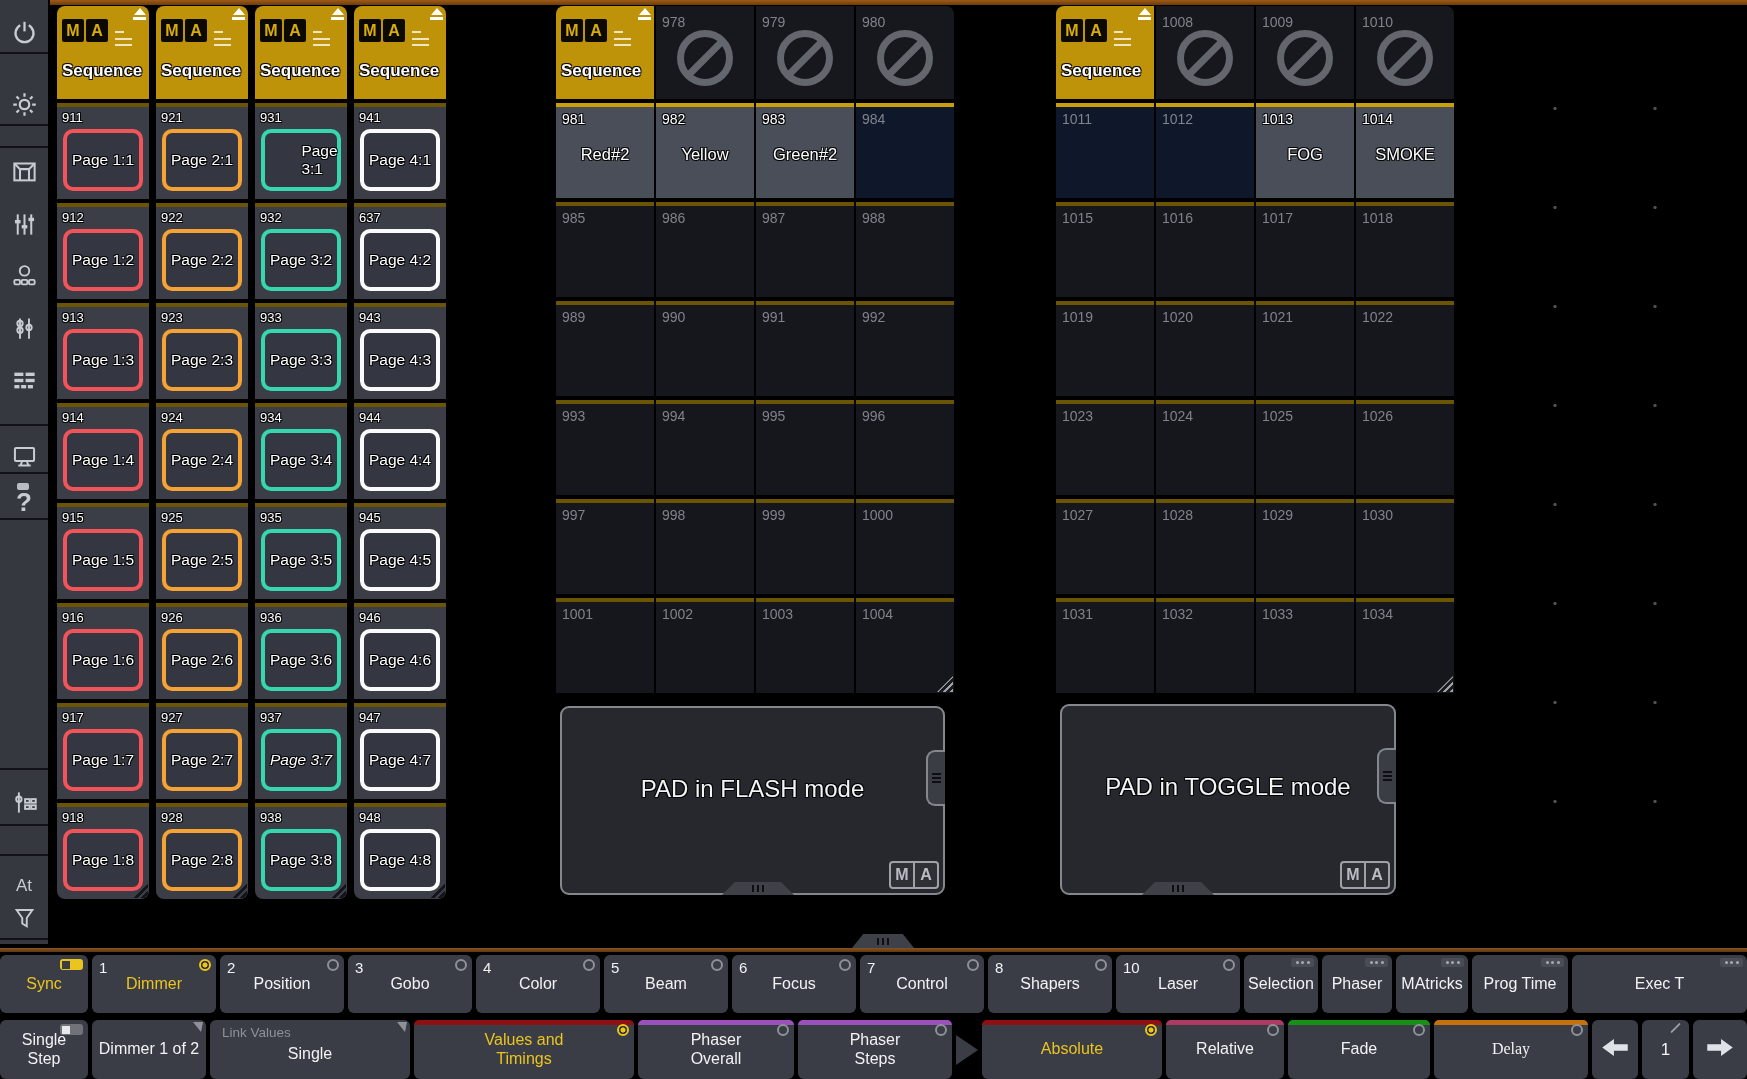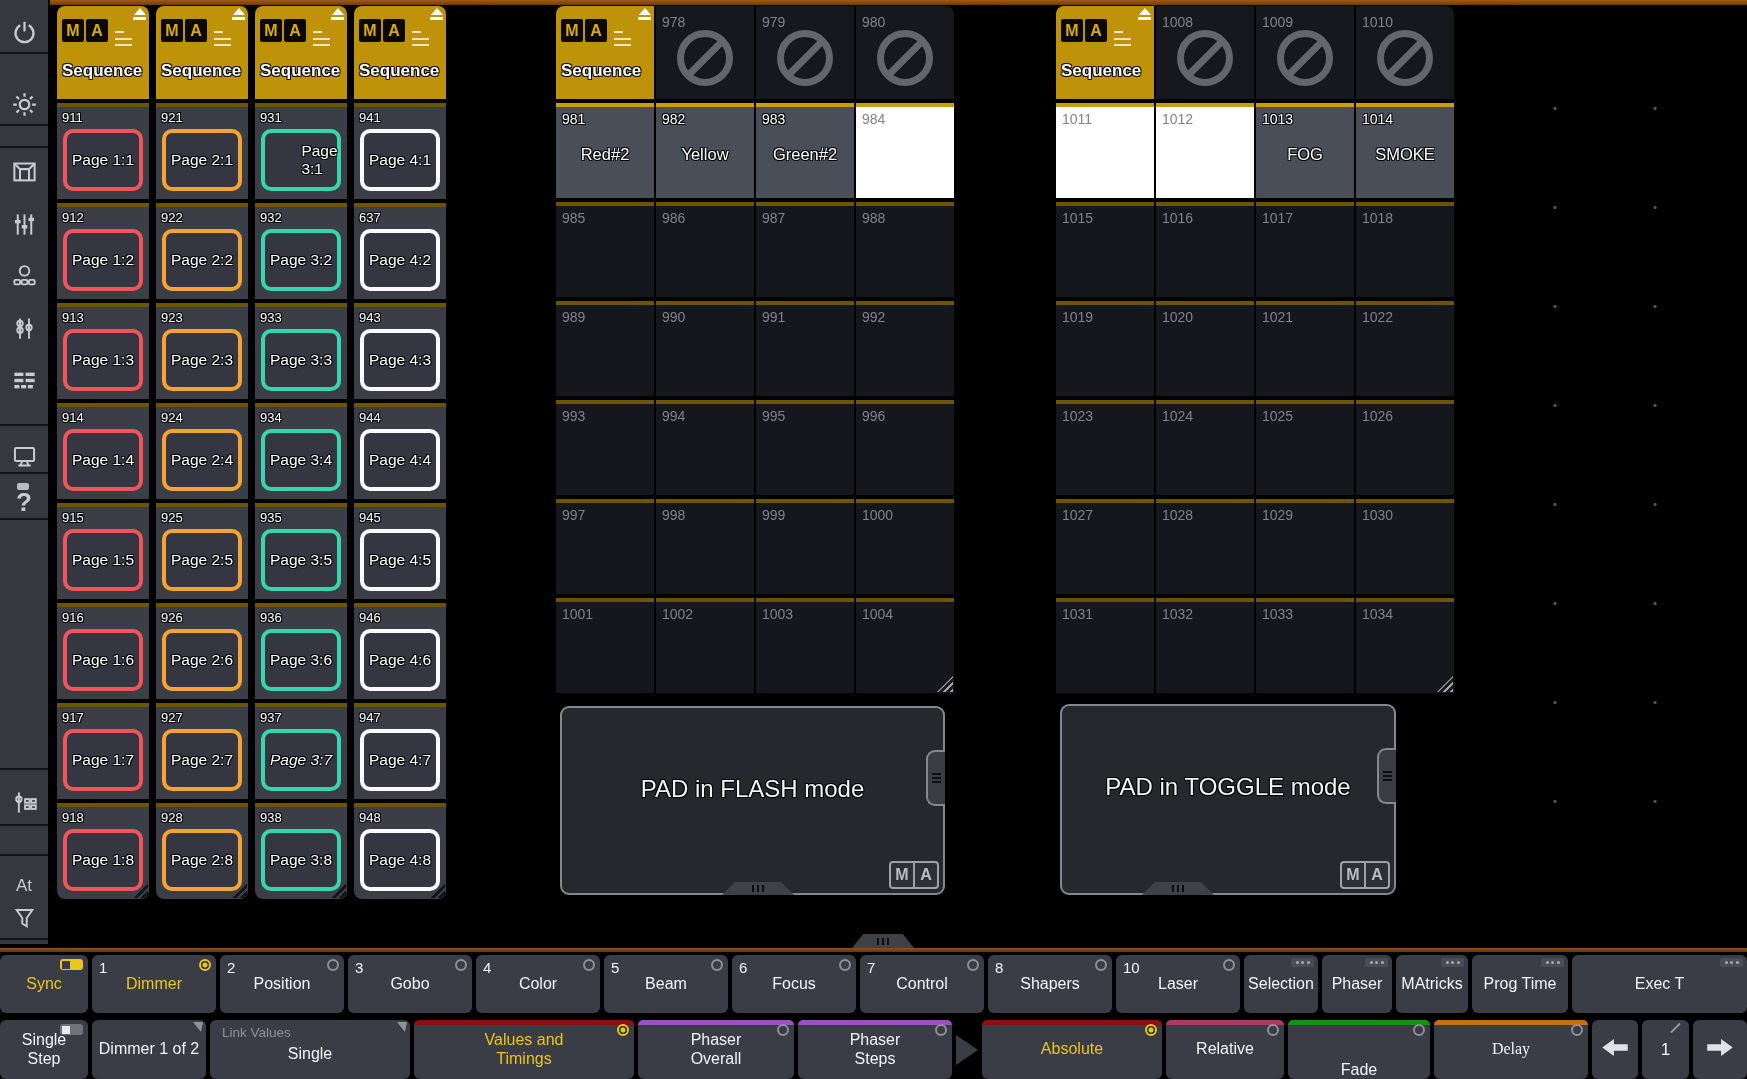--- a/index.html
+++ b/index.html
@@ -60,21 +60,21 @@
        gap:4px 2px;}
   .g-head-gold{position:relative;background:#BE9209;border-radius:8px 0 0 0;}
   .g-blocked{position:relative;background:#17181D;}
   .g-blocked.last{border-radius:0 8px 0 0;}
   .g-num{position:absolute;left:6px;top:8px;font-size:14px;color:#80838B;}
   .blocked-icon{position:absolute;left:50%;top:24px;margin-left:-28px;width:56px;height:56px;
        border:7px solid #63666D;border-radius:50%;}
   .blocked-icon::after{content:'';position:absolute;left:50%;top:-3px;bottom:-3px;width:7px;
        margin-left:-3.5px;background:#63666D;transform:rotate(45deg);}
   .g-cell{position:relative;background:#16171C;}
-  .g-cell.activebg{background:#ffffff;}
+  .g-cell.activebg{background:#0f172a;}
   .g-cell.filled{background:#4A4E59;}
   .g-cell.filled .g-num{color:#FFF;}
   .g-label{position:absolute;inset:10px 2px 2px 2px;display:flex;align-items:center;
        justify-content:center;font-size:16.5px;color:#FFF;}
   
   .pad{position:absolute;background:#26282E;border:2px solid #84878E;border-radius:9px;}
   #pad-flash{left:560px;top:706px;width:385px;height:189px;}
   #pad-toggle{left:1060px;top:704px;width:336px;height:191px;}
   .pad-label{position:absolute;left:0;right:0;top:36%;text-align:center;font-size:24px;
        color:#F2F3F5;}
@@ -794,21 +794,21 @@
       <div class="tb" style="flex: 0 0 200px;"><div class="sub">Link Values</div><div style="margin-top: 10px;">Single</div><div class="dd"></div></div>
       <div class="tb sel" style="flex: 0 0 220px;"><div class="accent" style="background: rgb(142, 16, 19);"></div><div>Values and
 Timings</div><div class="radio on"></div></div>
       <div class="tb" style="flex: 0 0 156px;"><div class="accent" style="background: rgb(155, 81, 188);"></div><div>Phaser
 Overall</div><div class="radio"></div></div>
       <div class="tb" style="flex: 0 0 154px;"><div class="accent" style="background: rgb(155, 81, 188);"></div><div>Phaser
 Steps</div><div class="radio"></div></div>
       <div class="arrow-sep"></div>
       <div class="tb sel" style="flex: 0 0 180px;"><div class="accent" style="background: rgb(142, 16, 19);"></div><div>Absolute</div><div class="radio on"></div></div>
       <div class="tb" style="flex: 0 0 118px;"><div class="accent" style="background: rgb(173, 58, 100);"></div><div>Relative</div><div class="radio"></div></div>
-      <div class="tb" style="flex: 0 0 142px; align-items: flex-end;"><div class="accent" style="background: rgb(22, 145, 22);"></div><div>Fade</div><div class="radio"></div></div>
+      <div class="tb" style="flex: 0 0 142px;"><div class="accent" style="background: rgb(22, 145, 22);"></div><div>Fade</div><div class="radio"></div></div>
       <div class="tb" style="flex: 1 1 0px; font-family: Liberation Serif, serif;"><div class="accent" style="background: rgb(196, 114, 14);"></div><div>Delay</div><div class="radio"></div></div>
       <div class="tb" style="flex: 0 0 46px;"><span><svg class="nav" viewBox="0 0 24 16" fill="#DFE2E6">
             <path d="M24 5H11V0L0 8l11 8v-5h13z"></path>
           </svg></span></div>
       <div class="tb" style="flex: 0 0 47px;"><div style="font-size: 17px;">1</div><div class="pencil"></div></div>
       <div class="tb" style="flex: 0 0 54px;"><span><svg class="nav" viewBox="0 0 24 16" fill="#DFE2E6">
             <path d="M0 5h13V0l11 8-11 8v-5H0z"></path>
           </svg></span></div>
     </div>
 </div>

